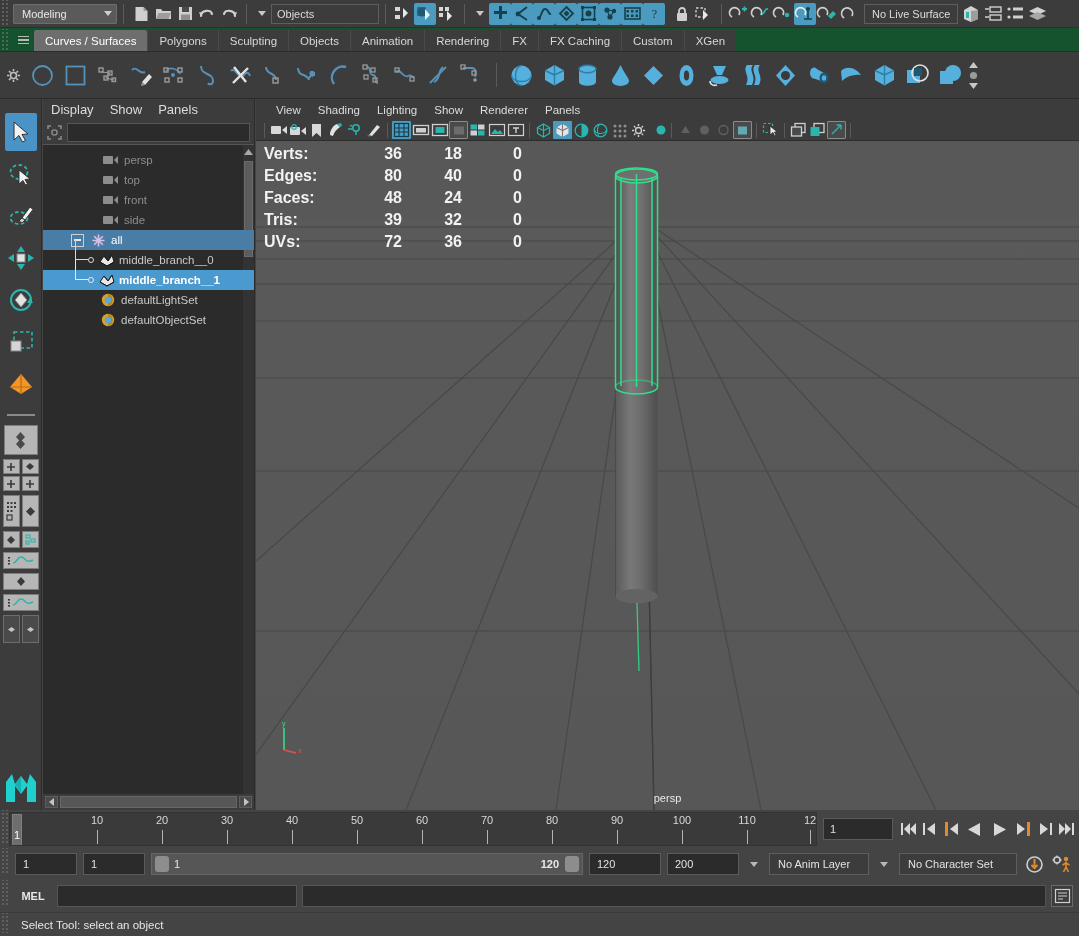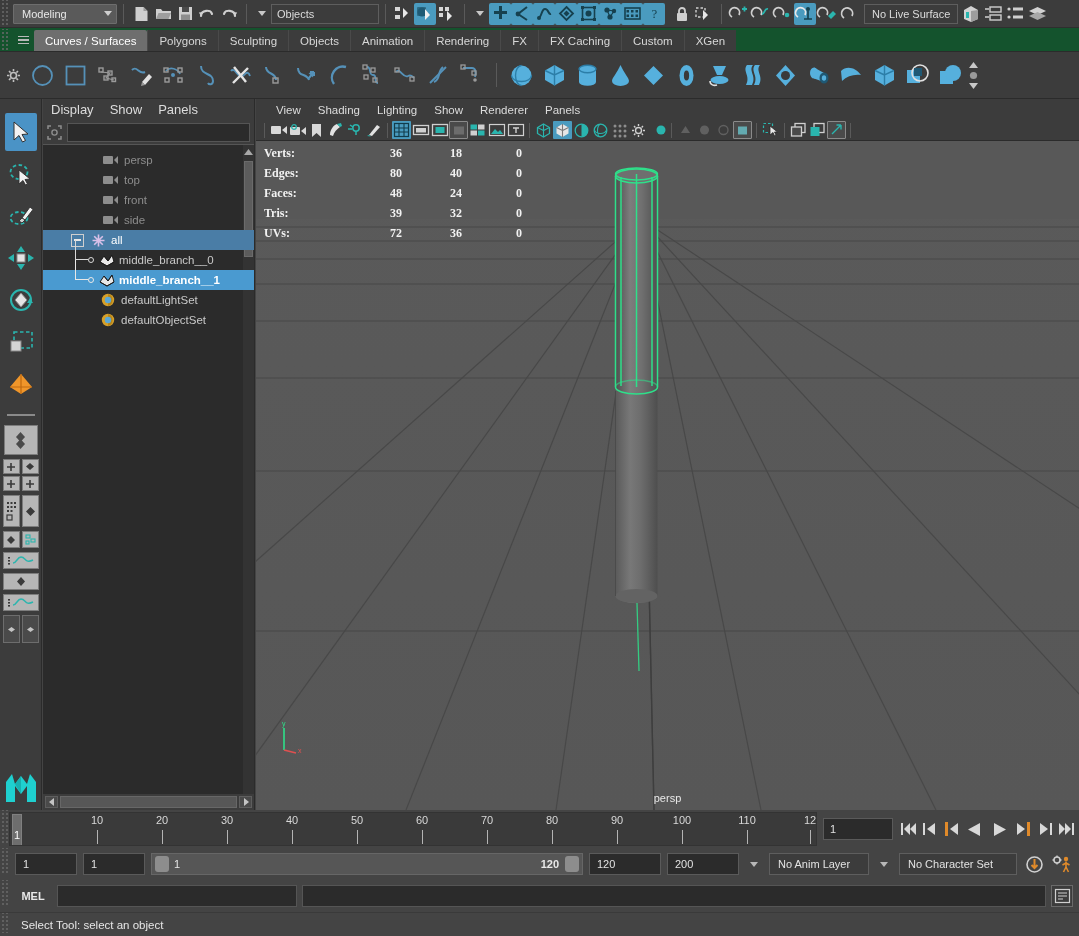--- a/index.html
+++ b/index.html
@@ -140,22 +140,22 @@
             background:#3c3c3c; color:#dcdcdc; font-size:11.5px; }
   #vp-tools{ height:21px; background:#3c3c3c; display:flex; align-items:center;
              padding-left:4px; border-bottom:1px solid #2b2b2b; }
   .vbtn{ width:19px;height:18px; display:flex;align-items:center;justify-content:center;
          flex:0 0 auto; border-radius:1px;}
   .vbtn.on{ background:#4a9bbf; }
   .vbtn.framed{ border:1px solid #8a8a8a; background:#4a4a4a;}
   #vp-canvas{ position:absolute; left:0; top:42px; right:0; bottom:0; overflow:hidden;
               background:#555555; }
   
-  #hud{ position:absolute; left:8px; top:2px; font-family:Liberation Serif, serif;
-        font-size:12px; font-weight:bold; color:#f2f2f2; }
+  #hud{ position:absolute; left:8px; top:2px; font-family:Liberation Sans, sans-serif;
+        font-size:16px; font-weight:bold; color:#f2f2f2; }
   #hud table{ border-collapse:collapse; }
   #hud td{ padding:2px 0; height:20px; }
   #hud td.lab{ width:100px; }
   #hud td.num{ width:60px; text-align:right; padding-right:22px; }
   #persp-label{ position:absolute; left:0; right:0; bottom:6px; text-align:center;
                 font-size:11px; color:#e8e8e8; }
   #axis{ position:absolute; left:20px; bottom:56px; }
 
   
   #timeline{

